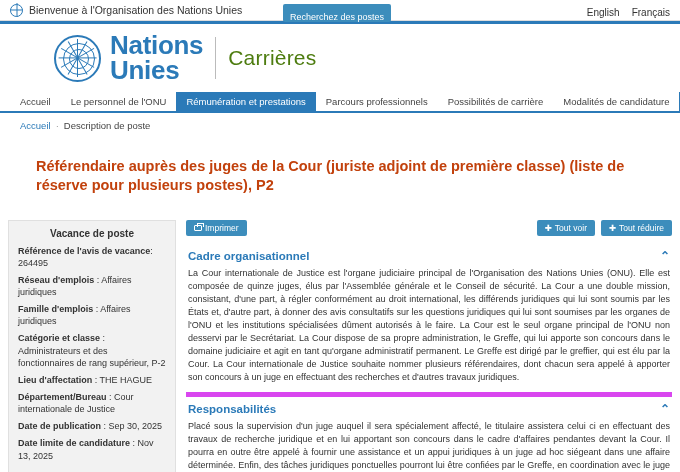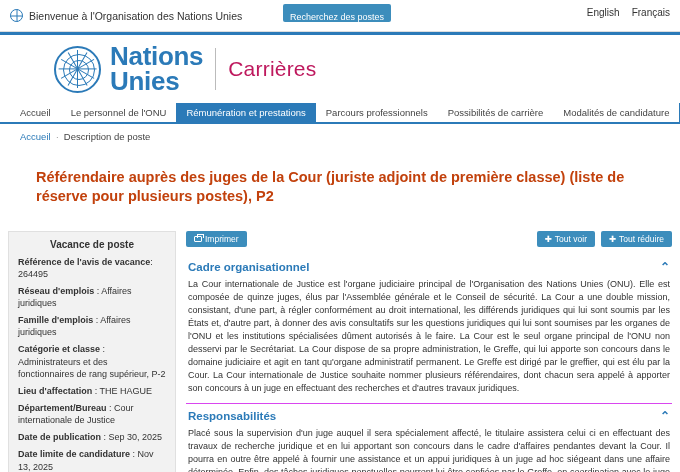--- a/index.html
+++ b/index.html
@@ -7,21 +7,21 @@
     margin: 0; padding: 0;
     width: 680px; height: 472px;
     overflow: hidden;
     background: #ffffff;
     font-family: "Liberation Sans", sans-serif;
     font-size: 11px;
     color: #333333;
   }
   
   .topbar {
-    height: 32px;
+    height: 21px;
     background: #ffffff;
     border-bottom: 1px solid #dddddd;
     display: flex;
     align-items: center;
     padding: 0 10px;
     position: relative;
   }
   .topbar-globe {
     width: 13px; height: 13px;
     border-radius: 50%;
@@ -144,21 +144,21 @@
     letter-spacing: -0.3px;
   }
   .brand-divider {
     width: 1px;
     height: 42px;
     background: #bbbbbb;
     margin: 0 12px;
   }
   .brand-sub {
     font-size: 21px;
-    color: #be185d;
+    color: #4d7c0f;
     letter-spacing: 0.2px;
   }
   
   .nav {
     background: #ffffff;
     border-bottom: 2px solid #2b7ab8;
     padding: 0 10px;
     display: flex;
     align-items: flex-end;
     height: 21px;
@@ -253,21 +253,21 @@
     border-radius: 2px;
     font-size: 8.5px;
     padding: 3px 8px;
     cursor: pointer;
     font-family: "Liberation Sans", sans-serif;
     display: inline-flex;
     align-items: center;
     gap: 3px;
     white-space: nowrap;
   }
-  .section { border-bottom: 1px solid #d946ef; }
+  .section { border-bottom: 5px solid #d946ef; }
   .section-head {
     display: flex;
     align-items: center;
     justify-content: space-between;
     padding: 6px 2px 5px;
     cursor: pointer;
   }
   .section-title {
     font-size: 11.5px;
     font-weight: bold;

